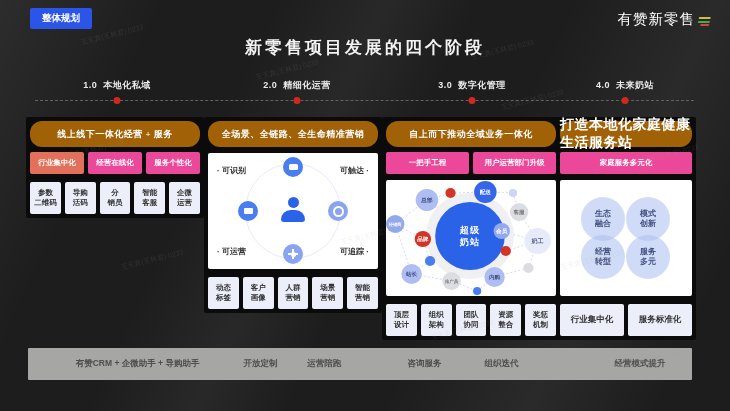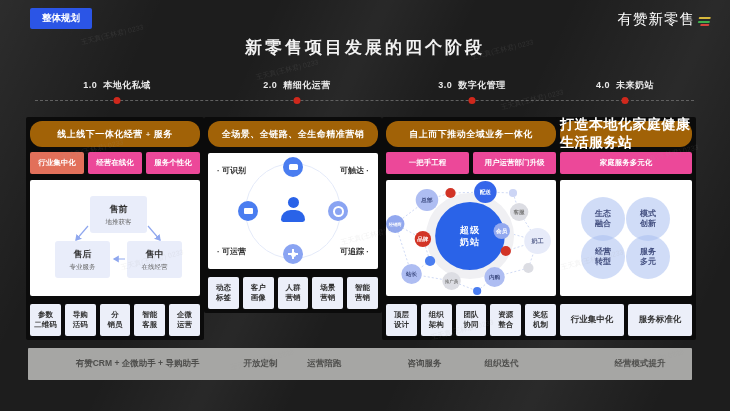--- a/index.html
+++ b/index.html
@@ -125,44 +125,20 @@
     <div class="tl-dot" style="left: 625px;"></div>
   </div>
 
 <div class="stage-col" style="left:26px;width:178px;">
   <div class="col-header">线上线下一体化经营 + 服务</div>
   <div class="tag-row">
       <div class="tag red">行业集中化</div>
       <div class="tag blue">经营在线化</div>
       <div class="tag blue">服务个性化</div>
     </div>
-  <div class="card">
-    <svg class="arrow-svg" viewBox="0 0 170 116" preserveAspectRatio="none">
-      <defs>
-        <marker id="ah" markerWidth="6" markerHeight="6" refX="4" refY="3" orient="auto">
-          <path d="M0,0 L5,3 L0,6 Z" fill="#8fa7ee"></path>
-        </marker>
-      </defs>
-      <line x1="58" y1="46" x2="46" y2="60" stroke="#8fa7ee" stroke-width="1.2" marker-end="url(#ah)"></line>
-      <line x1="118" y1="46" x2="130" y2="60" stroke="#8fa7ee" stroke-width="1.2" marker-end="url(#ah)"></line>
-      <line x1="95" y1="79" x2="84" y2="79" stroke="#8fa7ee" stroke-width="1.2" marker-end="url(#ah)"></line>
-    </svg>
-    <div class="pbox" style="left:60px;top:16px;width:57px;height:37px;">
-      <div class="pt">售前</div>
-      <div class="ps">地推获客</div>
-    </div>
-    <div class="pbox" style="left:25px;top:61px;width:55px;height:37px;">
-      <div class="pt">售后</div>
-      <div class="ps">专业服务</div>
-    </div>
-    <div class="pbox" style="left:97px;top:61px;width:55px;height:37px;">
-      <div class="pt">售中</div>
-      <div class="ps">在线经营</div>
-    </div>
-  </div>
   <div class="chip-row">
       <div class="chip">
         <div>参数</div>
         <div>二维码</div>
       </div>
       <div class="chip">
         <div>导购</div>
         <div>活码</div>
       </div>
       <div class="chip">

